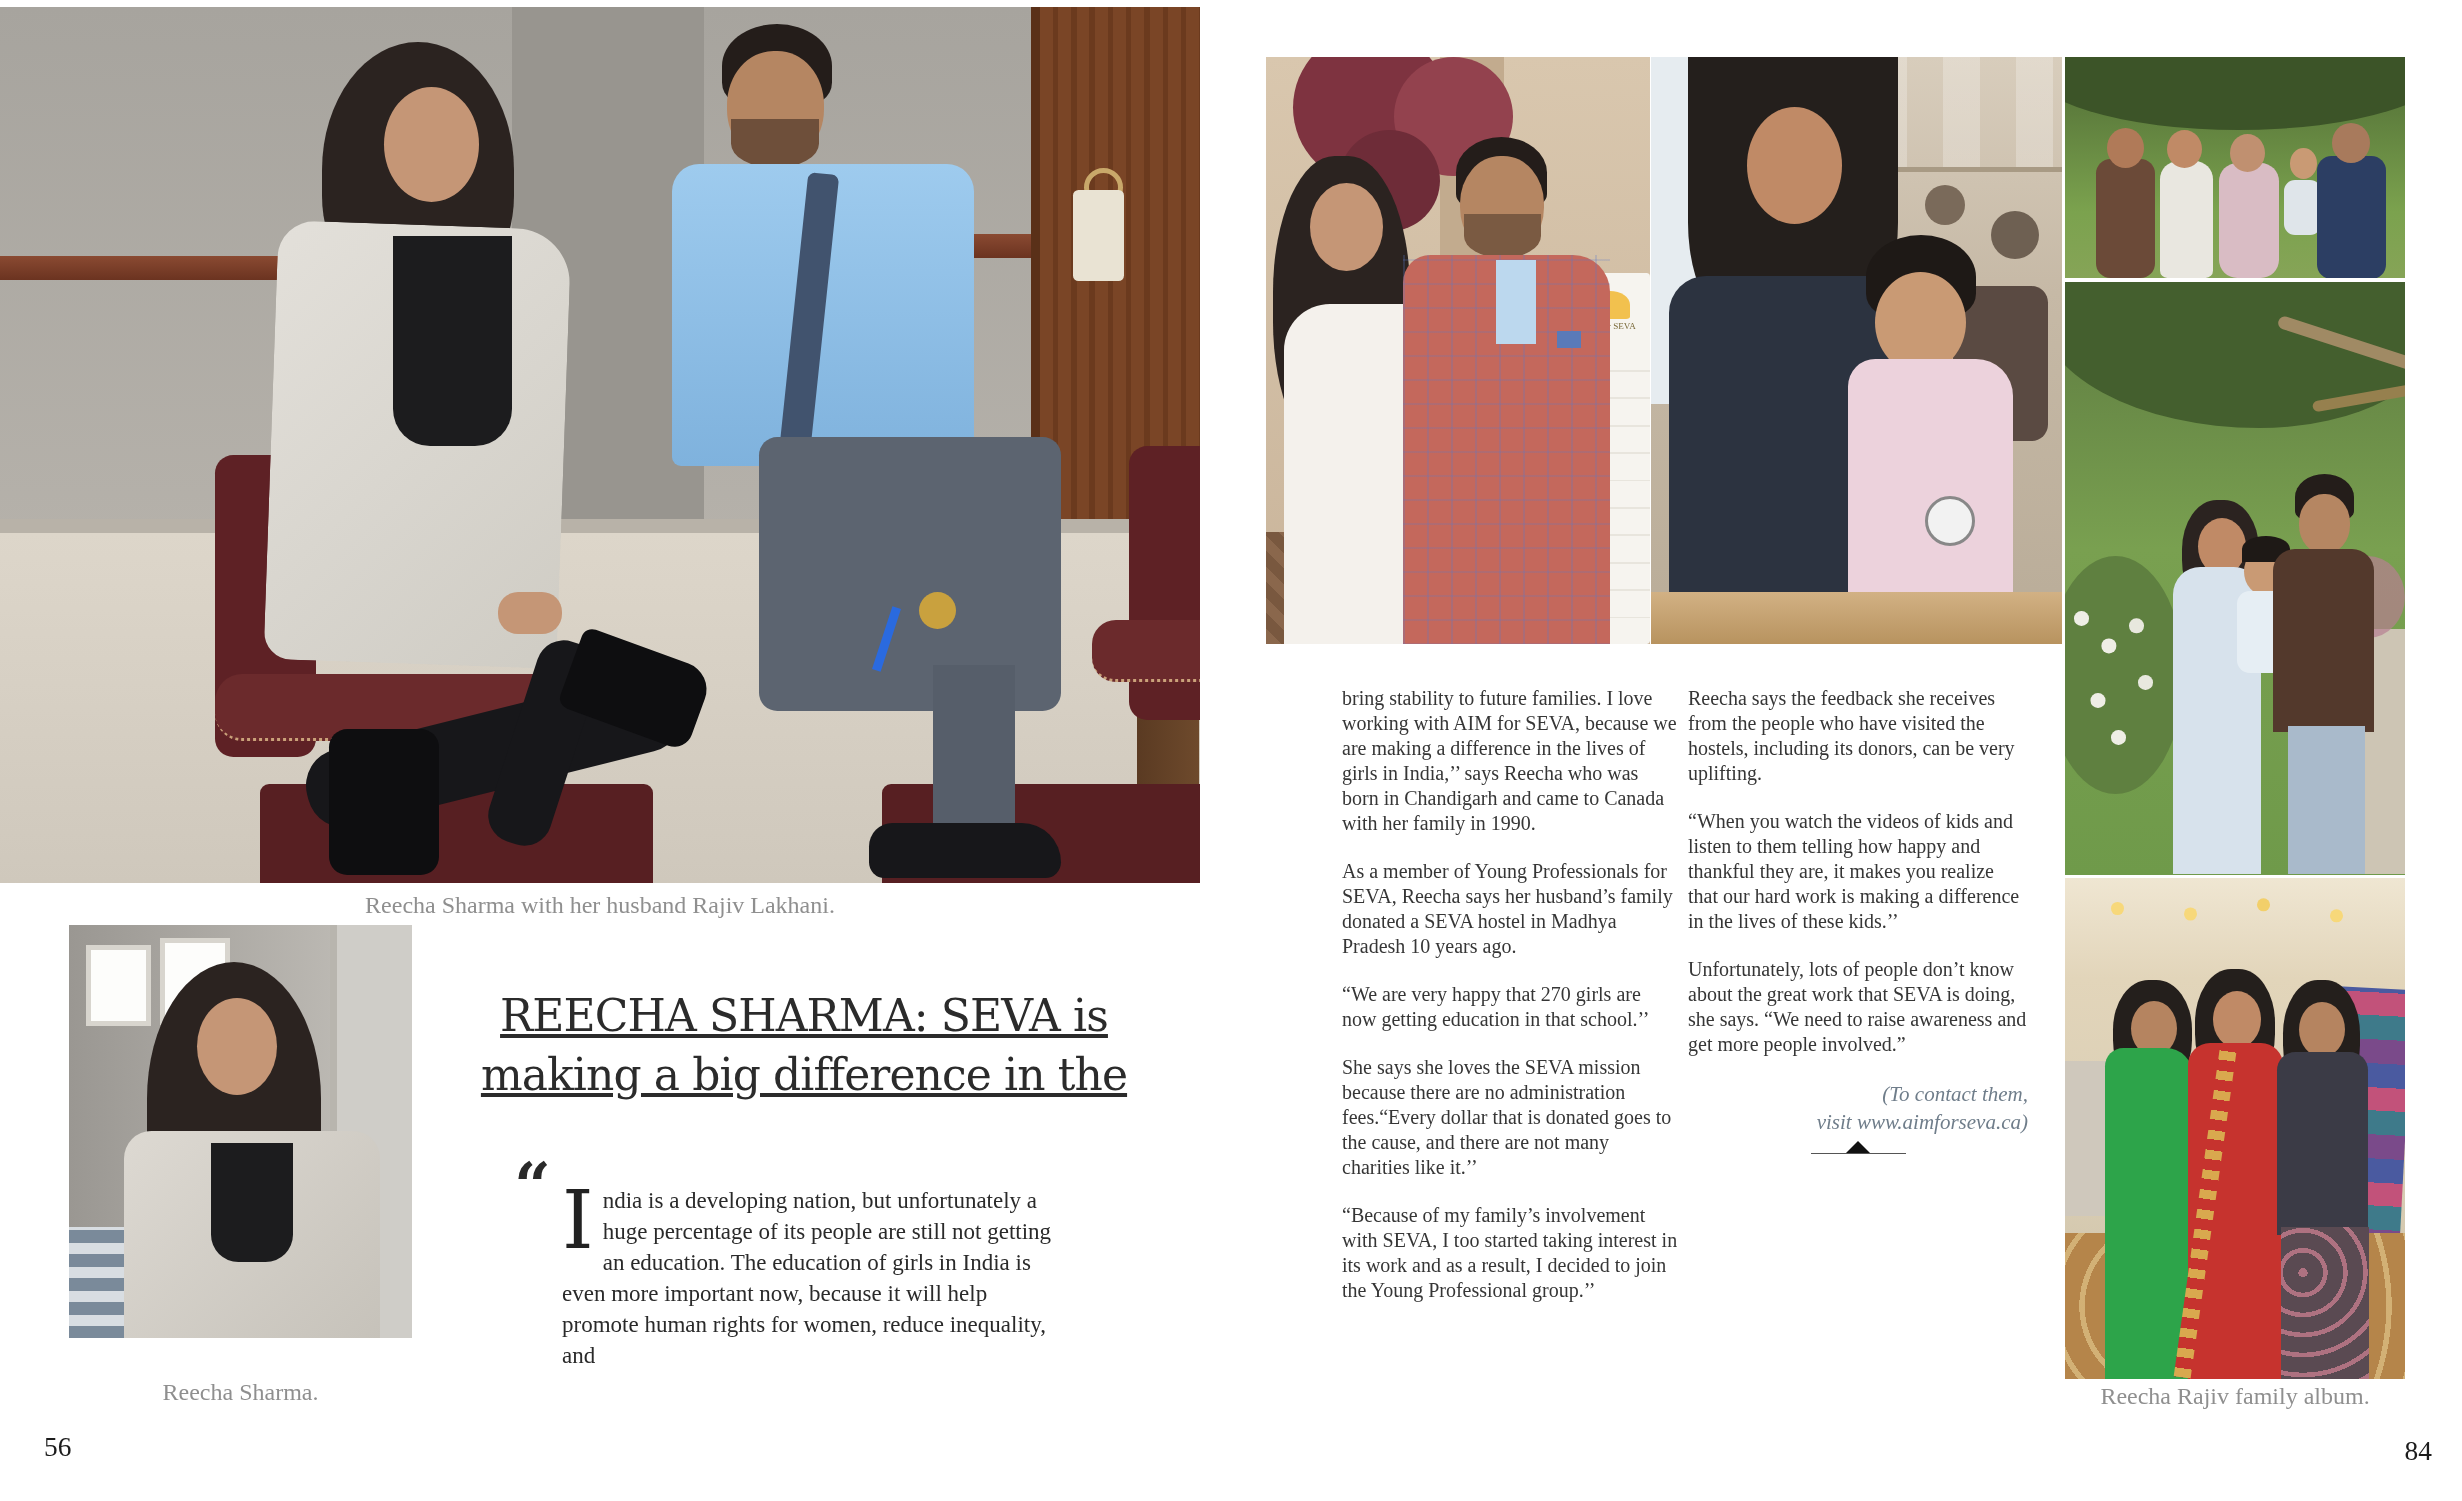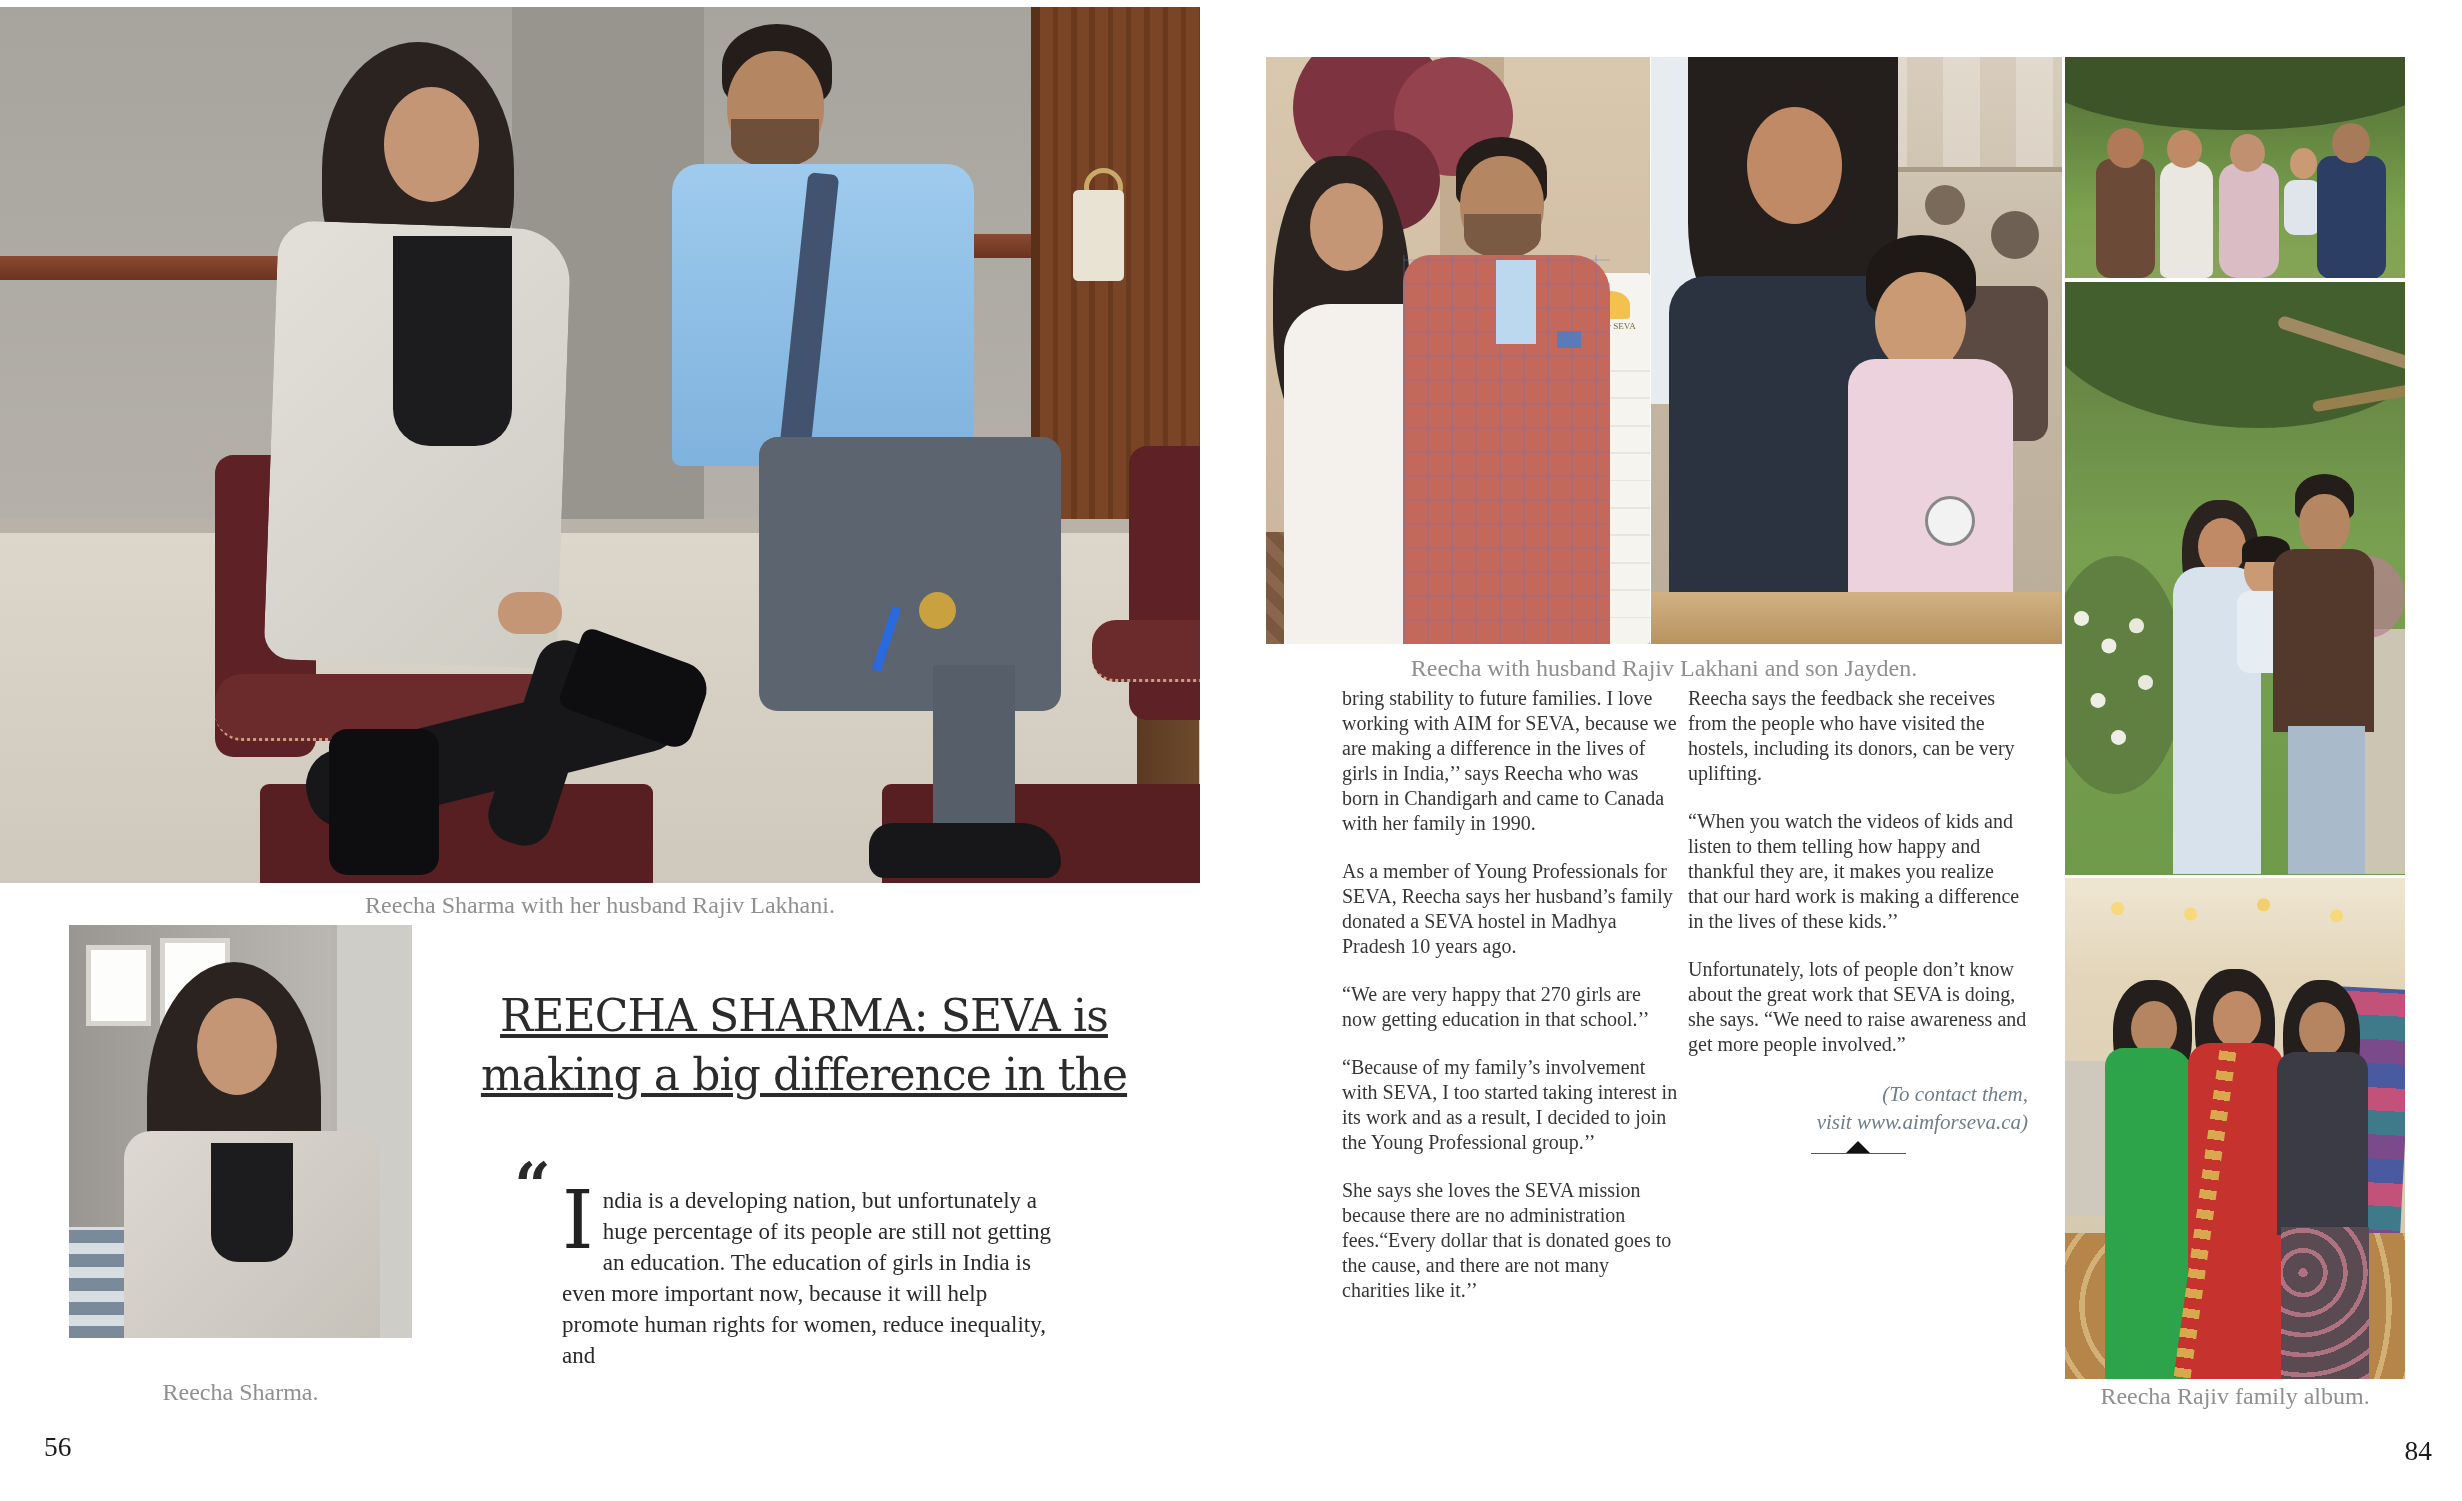--- a/index.html
+++ b/index.html
@@ -159,21 +159,20 @@
     <div class="pp" style="left:37px;top:0;width:210px;height:302px;background:#241f1c;border-radius:0 0 45% 45%;"></div>
     <div class="pp" style="left:96px;top:50px;width:95px;height:117px;background:#c08a66;border-radius:50%;"></div>
     <div class="pp" style="left:18.3px;top:219px;width:283px;height:368px;background:#2c3340;border-radius:37px 55px 0 0;"></div>
     <div class="pp" style="left:215px;top:178px;width:110px;height:84px;background:#1e1916;border-radius:50% 50% 30% 30%;"></div>
     <div class="pp" style="left:224px;top:215px;width:91px;height:101px;background:#c99a74;border-radius:50%;"></div>
     <div class="pp" style="left:197px;top:302px;width:165px;height:285px;background:#ecd2dc;border-radius:27.4px 37px 0 0;"></div>
     <div class="pp" style="left:274px;top:439px;width:44px;height:44px;background:#f2f2f2;border:3.7px solid #888;border-radius:50%;"></div>
     <div class="pp" style="left:0;top:535px;width:411px;height:52px;background:linear-gradient(180deg,#d2b184,#b8935f);"></div>
   </div>
 
-  <div class="caption" style="left:1266px;top:655px;width:796px;">Reecha with husband Rajiv Lakhani and son Jayden.</div>
 
   <div class="photo" style="left:2065px;top:57px;width:340px;height:221px;">
     <div class="pp" style="left:0;top:0;width:340px;height:221px;background:linear-gradient(180deg,#4e6a34,#7ba24e 70%,#86a457);"></div>
     <div class="pp" style="left:-37px;top:-55px;width:421px;height:128px;background:#3c5428;border-radius:0 0 50% 50%;"></div>
     <div class="pp" style="left:31px;top:102px;width:59px;height:119px;background:#6b4a38;border-radius:14.6px;"></div>
     <div class="pp" style="left:42px;top:71px;width:37px;height:40px;background:#b07a58;border-radius:50%;"></div>
     <div class="pp" style="left:95px;top:104px;width:53px;height:117px;background:#e9e7e0;border-radius:18.3px 18.3px 7.3px 7.3px;"></div>
     <div class="pp" style="left:102px;top:73px;width:35px;height:38px;background:#c08a66;border-radius:50%;"></div>
     <div class="pp" style="left:154px;top:106px;width:60px;height:115px;background:#d9bcc4;border-radius:18.3px;"></div>
     <div class="pp" style="left:165px;top:77px;width:35px;height:38px;background:#c09070;border-radius:50%;"></div>
@@ -227,22 +226,22 @@
       <div class="pp" style="left:0;top:0;width:88px;height:152px;background:repeating-radial-gradient(circle at 25% 30%,rgba(230,140,160,.6) 0 4.6px,transparent 4.6px 20px);"></div>
     </div>
   </div>
 
   <div class="caption" style="left:2065px;top:1383px;width:340px;">Reecha Rajiv family album.</div>
 
   <div class="bodycol" style="left:1342px;width:336px;">
     <p>bring stability to future families. I love working with AIM for SEVA, because we are making a difference in the lives of girls in India,’’ says Reecha who was born in Chandigarh and came to Canada with her family in 1990.</p>
     <p>As a member of Young Professionals for SEVA, Reecha says her husband’s family donated a SEVA hostel in Madhya Pradesh 10 years ago.</p>
     <p>“We are very happy that 270 girls are now getting  education in that school.’’</p>
+    <p>She says she loves the SEVA mission because there are no administration fees.“Every dollar that is donated goes to the cause, and there are not many charities like it.’’</p>
     <p>“Because of my family’s involvement with SEVA, I too started taking interest in its work and as a result, I decided to join the Young Professional group.’’</p>
-    <p>She says she loves the SEVA mission because there are no administration fees.“Every dollar that is donated goes to the cause, and there are not many charities like it.’’</p>
   </div>
 
   <div class="bodycol" style="left:1688px;width:340px;">
     <p>Reecha says the feedback she receives from the people who have visited the hostels, including its donors, can be very uplifting.</p>
     <p>“When you watch the videos of kids and listen to them telling how happy and thankful they are, it makes you realize that our hard work is making a difference in the lives of these kids.’’</p>
     <p>Unfortunately, lots of people don’t know about the great work that SEVA is doing, she says. “We need to raise awareness and get more people involved.”</p>
     <div class="contactnote">
       <div>(To contact them,</div>
       <div>visit www.aimforseva.ca)</div>
     </div>

